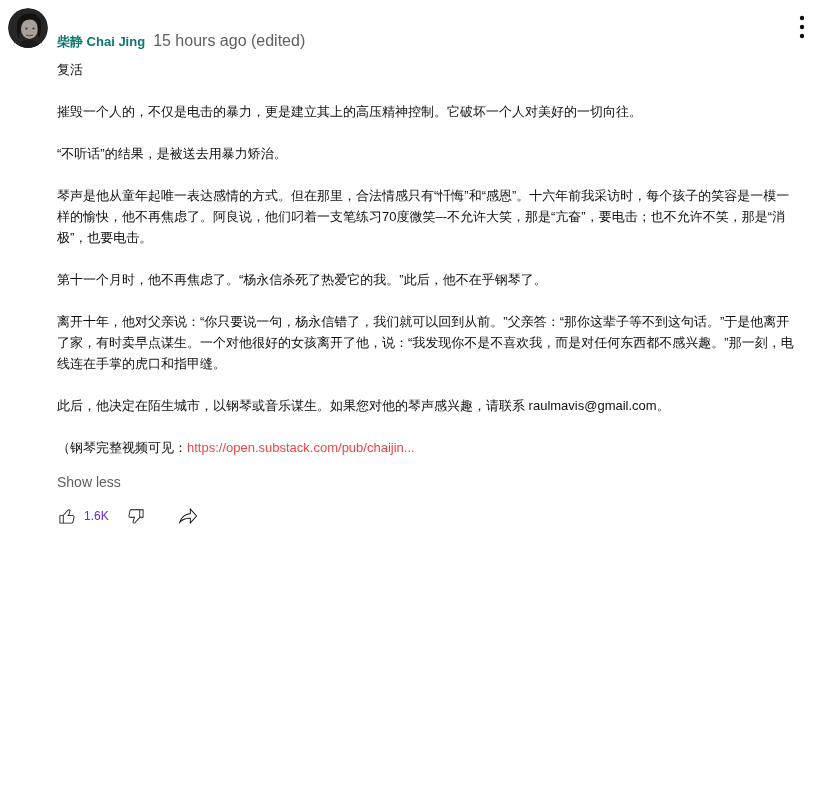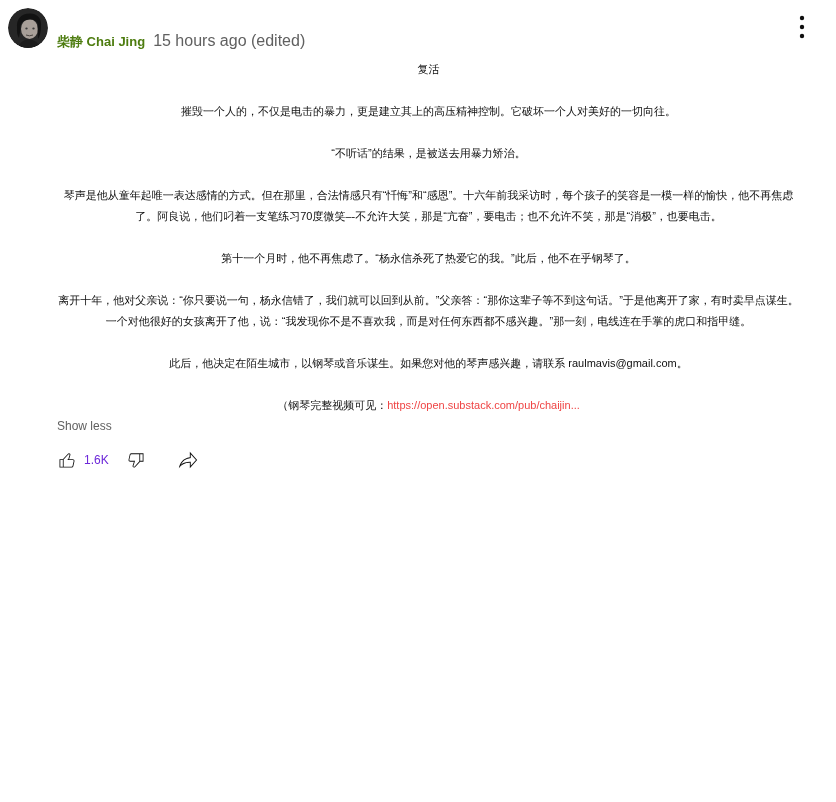--- a/index.html
+++ b/index.html
@@ -37,49 +37,48 @@
     padding-right: 20px;
   }
   .header-row {
     display: flex;
     align-items: baseline;
     margin-top: 4px;
   }
   .author {
     font-size: 13px;
     font-weight: 700;
-    color: #4d7c0f;
+    color: #0f766e;
     cursor: pointer;
     white-space: nowrap;
     margin-top: 21px;
   }
   .time {
     margin-left: 8px;
     font-size: 16px;
     color: #606060;
     cursor: pointer;
     white-space: nowrap;
   }
   .content p {
     margin: 21px 0 0 0;
-    font-size: 11px;
+    font-size: 13px;
     line-height: 21px;
     word-break: break-word;
     overflow-wrap: break-word;
-    text-align: center;
   }
   .content p.title-line { margin-top: 8px; }
   .link {
     color: #ef4444;
     text-decoration: none;
     cursor: pointer;
   }
   .show-less {
-    margin-top: 0;
-    font-size: 12px;
+    margin-top: 14px;
+    font-size: 14px;
     line-height: 21px;
     font-weight: 500;
     color: #606060;
     cursor: pointer;
     display: inline-block;
   }
   .actions {
     display: flex;
     align-items: center;
     margin-top: 10px;

